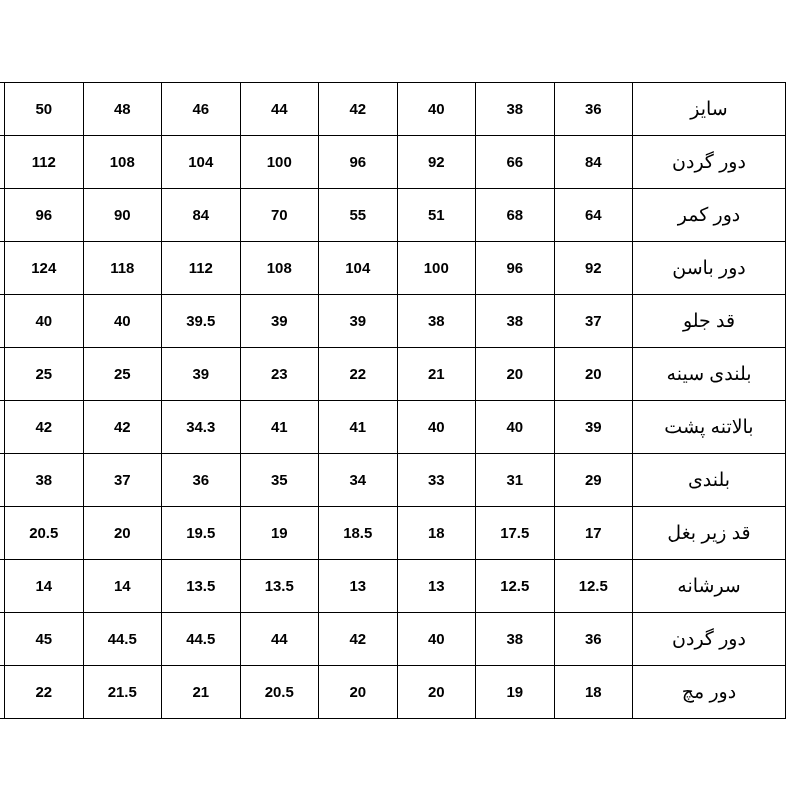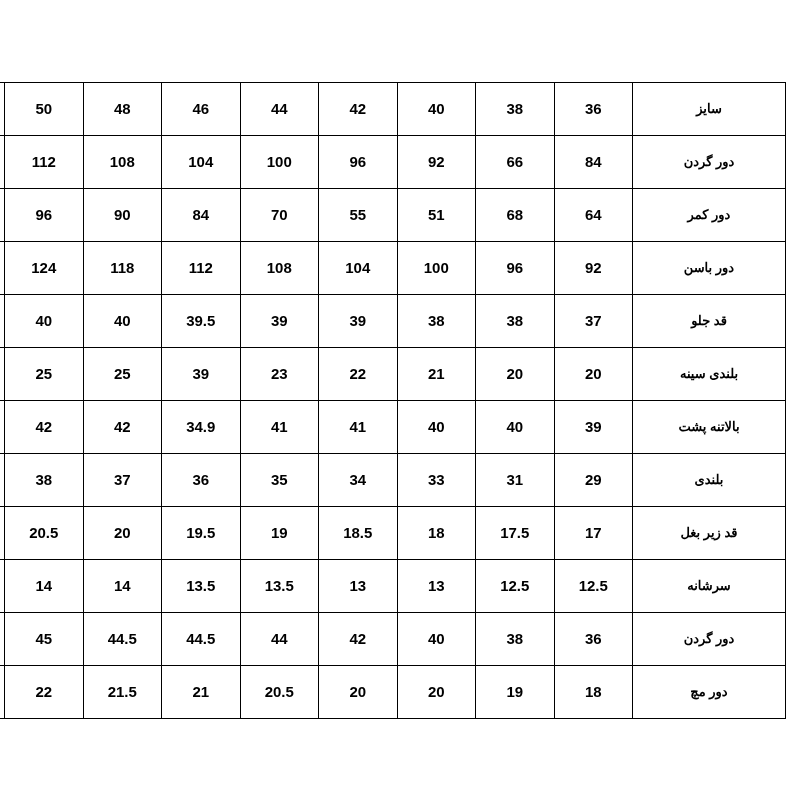--- a/index.html
+++ b/index.html
@@ -36,22 +36,22 @@
     height: 52px;
     text-align: center;
     vertical-align: middle;
     font-size: 15px;
     font-weight: bold;
     color: #000000;
     padding: 0;
   }
   table.size-chart td.label-cell {
     width: 152px;
-    font-size: 13px;
-    font-weight: bold;
+    font-size: 19px;
+    font-weight: normal;
     letter-spacing: 0.2px;
   }
   table.size-chart td.value-cell {
     width: 77.5px;
   }
 </style>
 </head>
 <body>
 
 <div class="page">
@@ -137,21 +137,21 @@
           <td class="value-cell">25</td>
         </tr>
 
         <tr>
           <td class="label-cell">بالاتنه پشت</td>
           <td class="value-cell">39</td>
           <td class="value-cell">40</td>
           <td class="value-cell">40</td>
           <td class="value-cell">41</td>
           <td class="value-cell">41</td>
-          <td class="value-cell">34.9</td>
+          <td class="value-cell">34.3</td>
           <td class="value-cell">42</td>
           <td class="value-cell">42</td>
           <td class="value-cell">42</td>
         </tr>
 
         <tr>
           <td class="label-cell">بلندی</td>
           <td class="value-cell">29</td>
           <td class="value-cell">31</td>
           <td class="value-cell">33</td>

